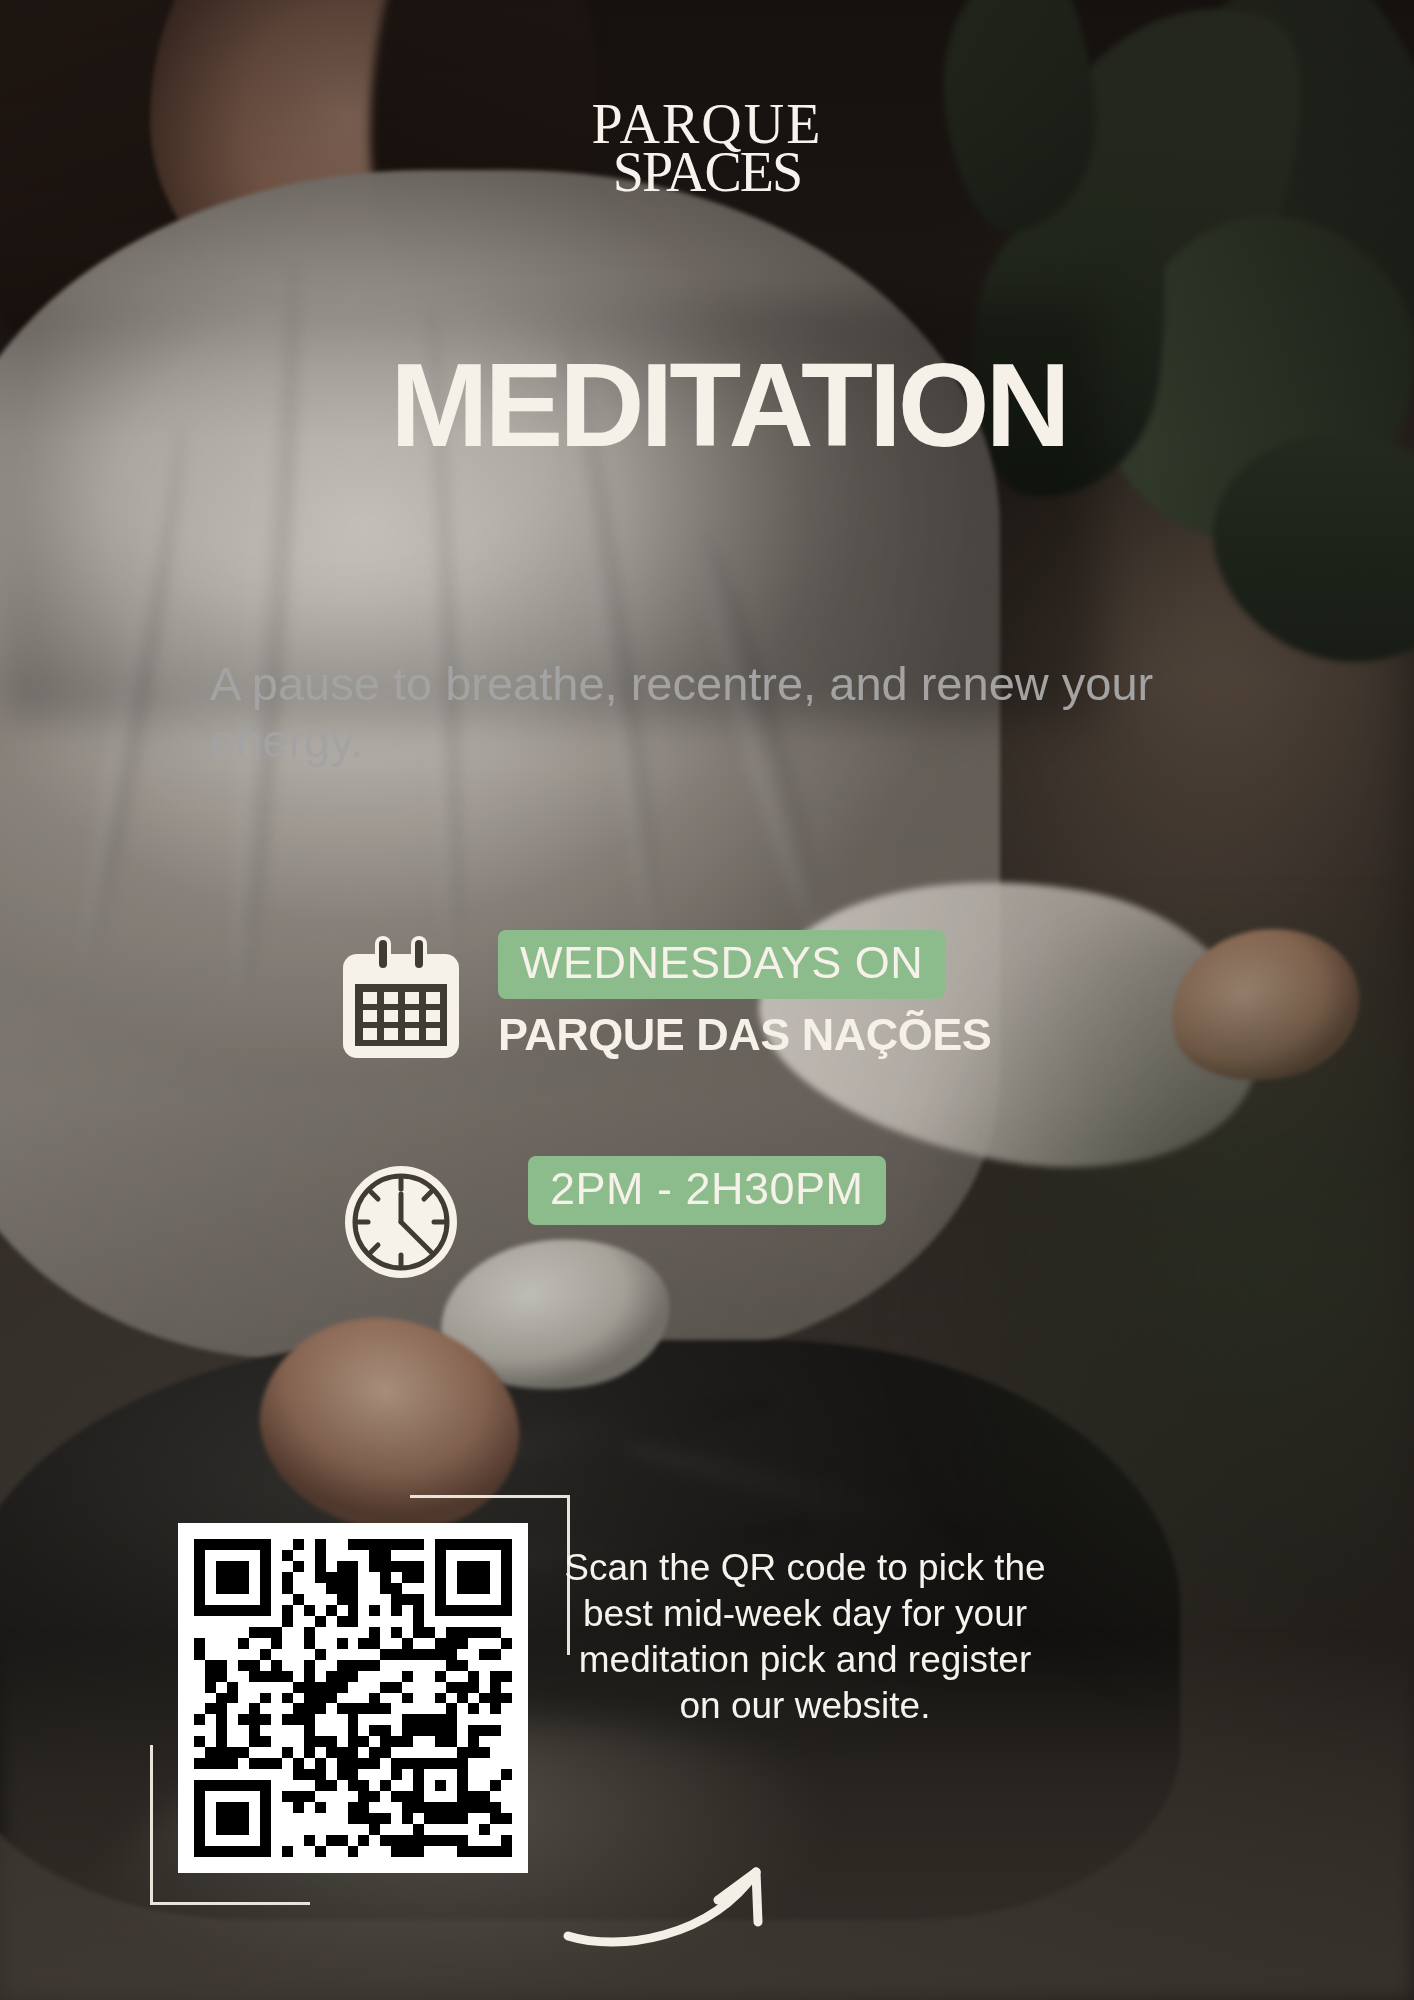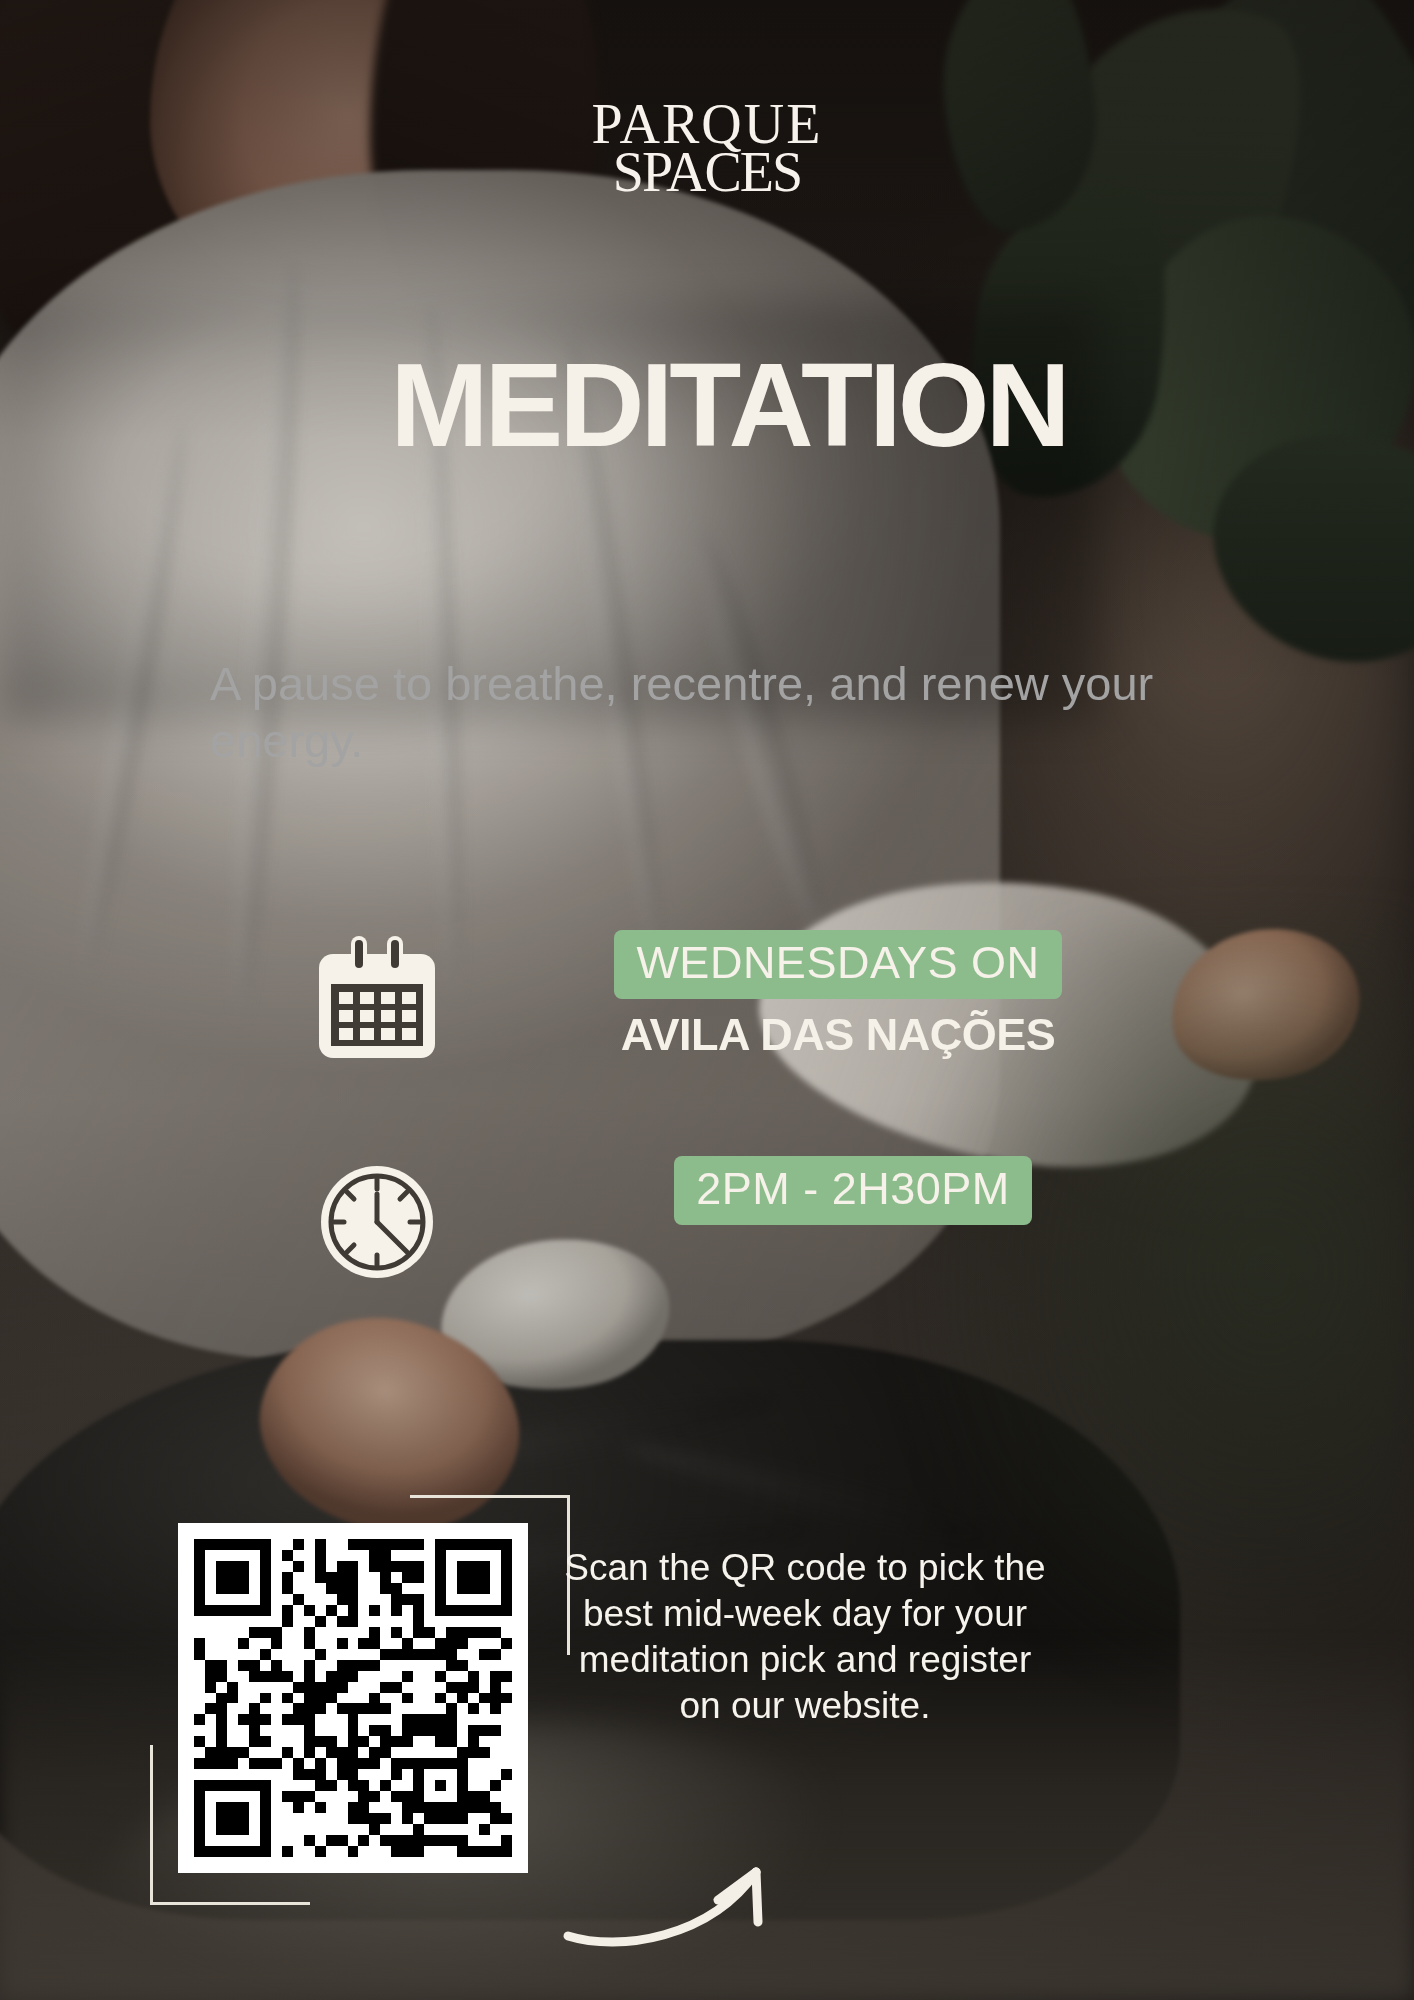--- a/index.html
+++ b/index.html
@@ -194,21 +194,21 @@
   .subtitle{
     position:absolute; top:655px; left:210px; width:994px;
     text-align:left;
     color:#a3a3a3;
     font-size:47px;
     font-weight:400;
     line-height:1.22;
   }
 
   
-  .info{ position:absolute; top:930px; left:302px; width:900px;text-align:center; }
+  .info{ position:absolute; top:930px; left:326px; width:900px; }
   .row{ display:flex; align-items:flex-start; }
   .row + .row{ margin-top:92px;gap:30px; }
 
   .icon-wrap{
     width:150px; flex:0 0 150px;
     display:flex; align-items:center; justify-content:center;
     padding-top:6px;
   }
   .row-text{ flex:1; padding-left:22px; }
 
@@ -343,21 +343,21 @@
               <rect x="91" y="74" width="14" height="12"></rect>
               <rect x="28" y="92" width="14" height="12"></rect>
               <rect x="49" y="92" width="14" height="12"></rect>
               <rect x="70" y="92" width="14" height="12"></rect>
               <rect x="91" y="92" width="14" height="12"></rect>
             </g>
           </svg>
         </div>
         <div class="row-text">
           <span class="badge">WEDNESDAYS ON</span>
-          <div class="place">AVILA DAS NAÇÕES</div>
+          <div class="place">PARQUE DAS NAÇÕES</div>
         </div>
       </div>
 
       <div class="row">
         <div class="icon-wrap">
           <svg width="120" height="120" viewBox="0 0 120 120" aria-hidden="true">
             <circle cx="60" cy="60" r="56" fill="#F6F2EA"></circle>
             <circle cx="60" cy="60" r="46" fill="none" stroke="#413B36" stroke-width="5"></circle>
             <g stroke="#413B36" stroke-width="5" stroke-linecap="round">
               <line x1="60" y1="17" x2="60" y2="27"></line>

